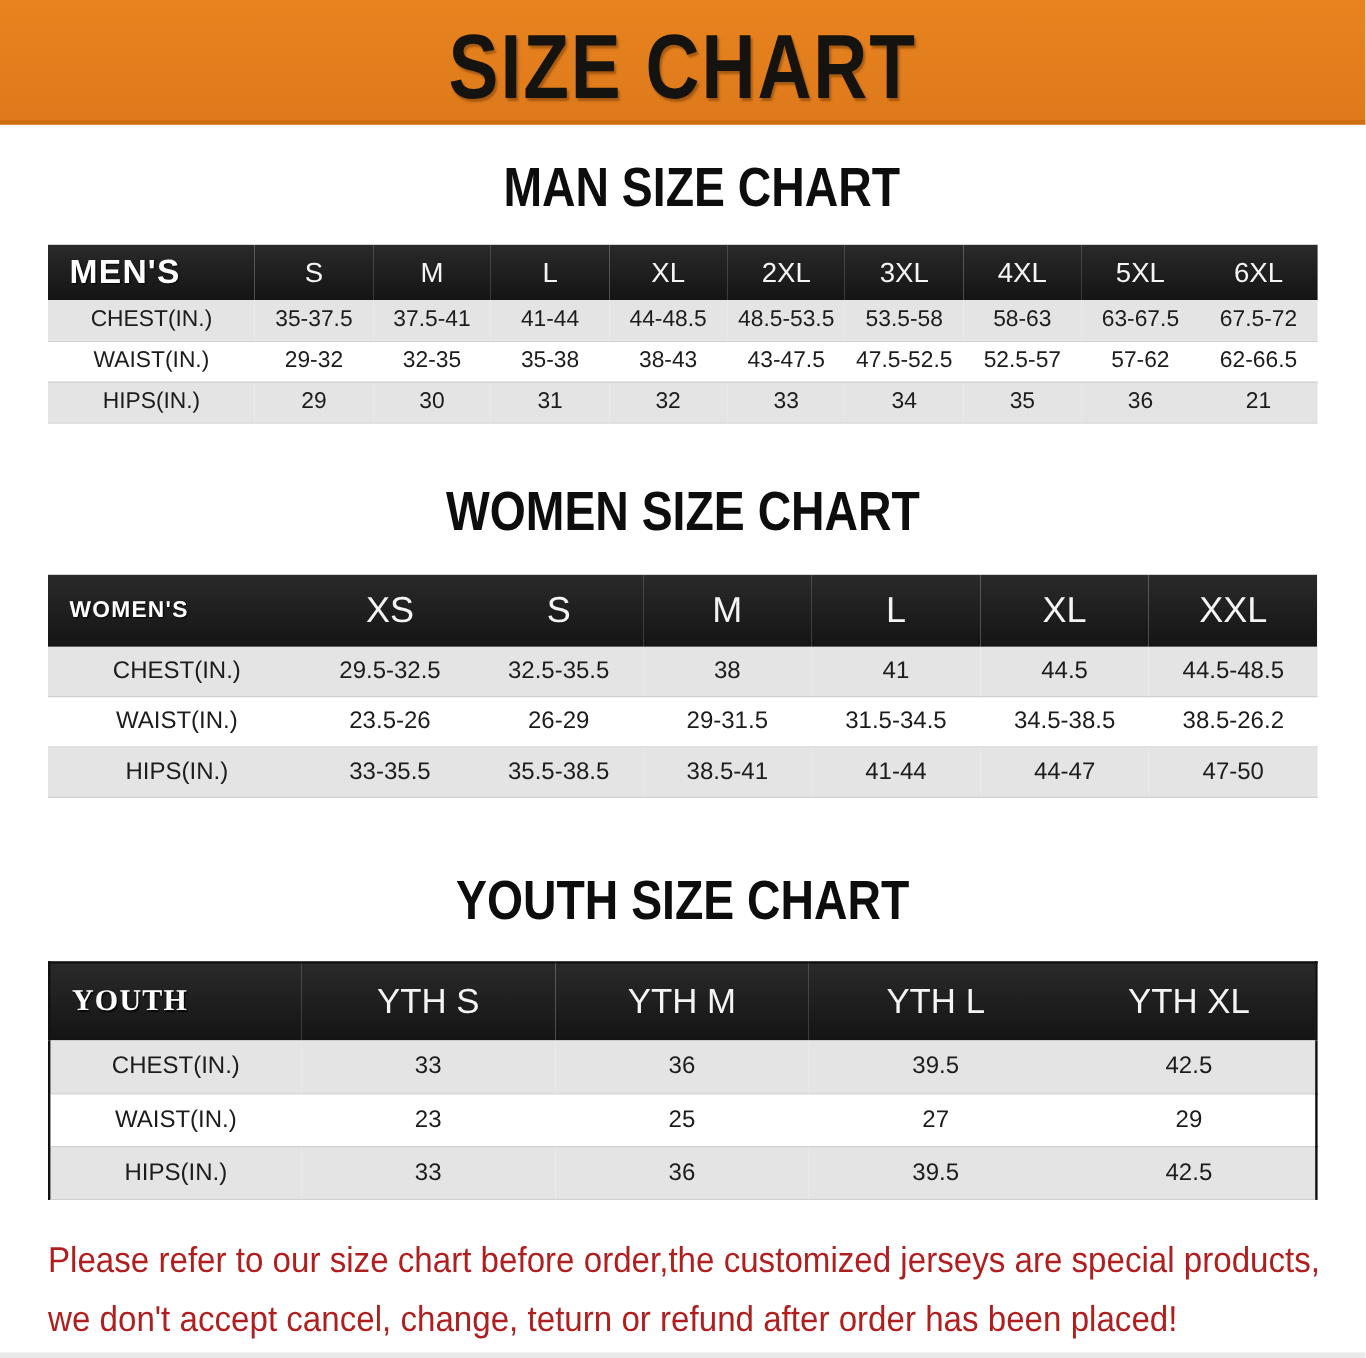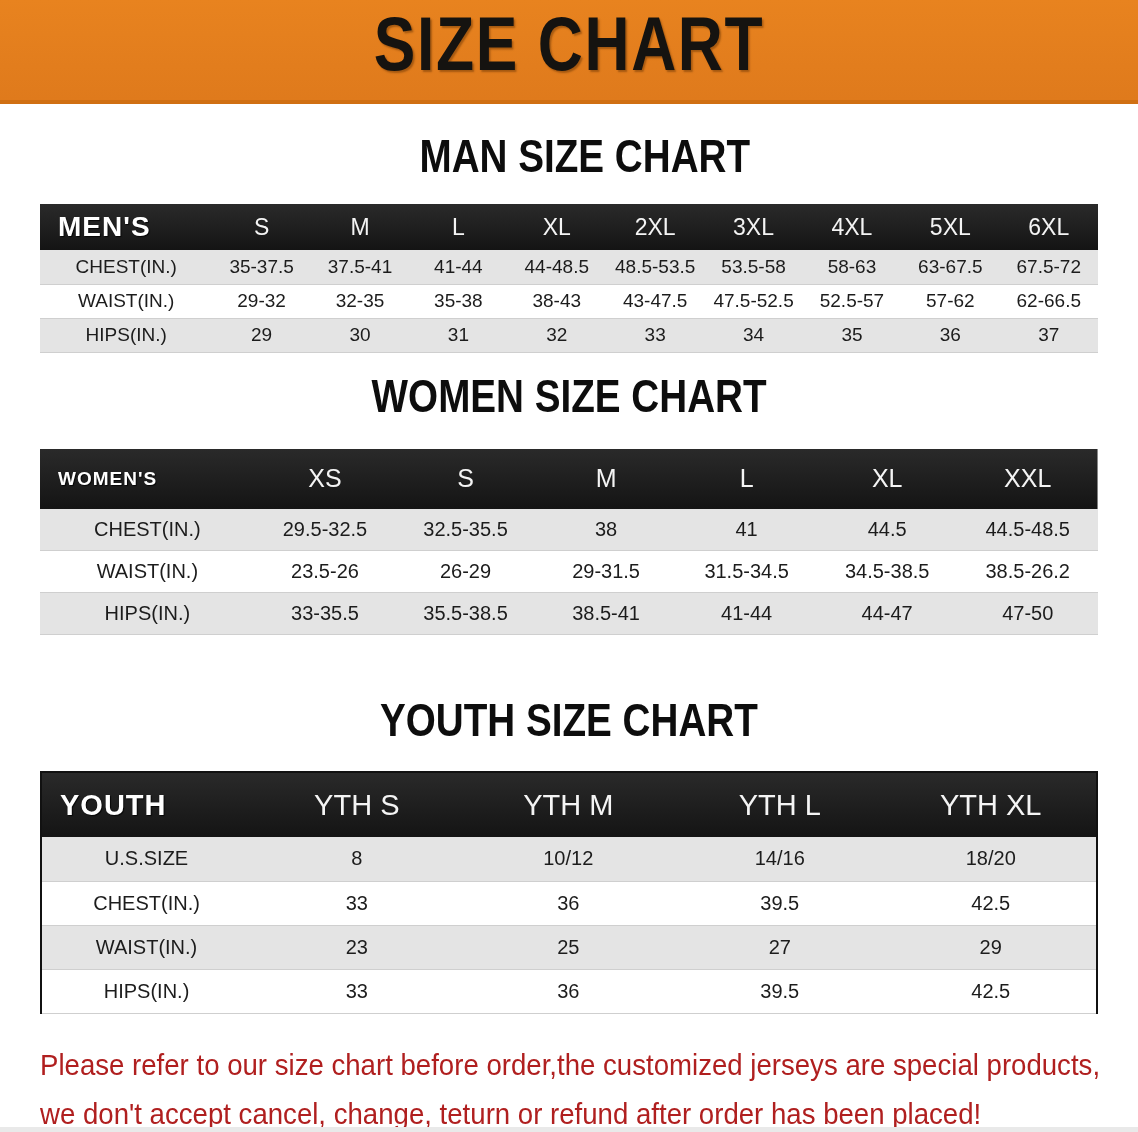--- a/index.html
+++ b/index.html
@@ -11,21 +11,21 @@
     font-family: "Liberation Sans", sans-serif;
     position: relative;
   }
 
   
   .banner {
     height: 100px;
     background: linear-gradient(#e8831f, #df7a1c);
     border-bottom: 4px solid #d06f12;
     display: flex;
-    align-items: flex-start;
+    align-items: flex-end;
     justify-content: center;
   }
   .banner-title {
     display: inline-block;
     font-size: 76px;
     font-weight: 800;
     color: #151310;
     letter-spacing: 2px;
     transform: scaleX(0.82);
     transform-origin: center;
@@ -41,21 +41,21 @@
   .section-heading > span {
     display: inline-block;
     font-size: 46px;
     font-weight: 800;
     color: #0d0d0d;
     letter-spacing: 0px;
     transform: scaleX(0.84);
     transform-origin: center;
   }
   .heading-man   { margin: 25px 0 21px 0; padding-left: 31px; }
-  .heading-women { margin: 16px 0 26px 0; }
+  .heading-women { margin: 46px 0 26px 0; }
   .heading-youth { margin: 58px 0 24px 0; }
 
   
   .size-table {
     width: 1058px;
     margin: 0 40px;
     border-collapse: collapse;
     table-layout: fixed;
   }
   .size-table thead tr {
@@ -86,30 +86,30 @@
   .size-table tbody th { font-weight: 400; }
 
   
   .table-men thead th { height: 44px; font-size: 23px; }
   .table-men thead th.corner { font-size: 28px; }
   .table-men tbody tr { height: 34px; }
   .table-men tbody th, .table-men tbody td { font-size: 19px; }
   .table-men .label-col { width: 14.5%; margin-left: 44px; }
 
   
-  .table-women thead th { height: 58px; font-size: 25px; }
+  .table-women thead th { height: 58px; font-size: 30px; }
   .table-women thead th.corner { font-size: 19px; }
   .table-women tbody tr { height: 42px; }
   .table-women tbody th, .table-women tbody td { font-size: 20px; }
   .table-women .label-col { width: 18.5%; }
 
   
   .table-youth { border: 2px solid #111; border-bottom: none; }
   .table-youth thead th { height: 62px; font-size: 29px; }
-  .table-youth thead th.corner { font-size: 29px; }
+  .table-youth thead th.corner { font-size: 25px; font-family: Liberation Serif, serif; }
   .table-youth tbody tr { height: 44px; }
   .table-youth tbody th, .table-youth tbody td { font-size: 20px; }
   .table-youth .label-col { width: 18%; }
 
   
   .disclaimer {
     margin: 26px 0 0 40px;
     color: #b01f1f;
     font-size: 30px;
     font-weight: 400;
@@ -182,21 +182,21 @@
       <tr>
         <th>HIPS(IN.)</th>
         <td>29</td>
         <td>30</td>
         <td>31</td>
         <td>32</td>
         <td>33</td>
         <td>34</td>
         <td>35</td>
         <td>36</td>
-        <td>37</td>
+        <td>21</td>
       </tr>
     </tbody>
   </table>
 
 <div class="section-heading heading-women">
   <span>WOMEN SIZE CHART</span>
 </div>
 <table class="size-table table-women">
     <thead>
       <tr>
@@ -248,27 +248,20 @@
       <tr>
         <th class="corner label-col">YOUTH</th>
         <th class="">YTH S</th>
         <th class="">YTH M</th>
         <th class="">YTH L</th>
         <th class="">YTH XL</th>
       </tr>
     </thead>
     <tbody>
       <tr>
-        <th>U.S.SIZE</th>
-        <td>8</td>
-        <td>10/12</td>
-        <td>14/16</td>
-        <td>18/20</td>
-      </tr>
-      <tr>
         <th>CHEST(IN.)</th>
         <td>33</td>
         <td>36</td>
         <td>39.5</td>
         <td>42.5</td>
       </tr>
       <tr>
         <th>WAIST(IN.)</th>
         <td>23</td>
         <td>25</td>

